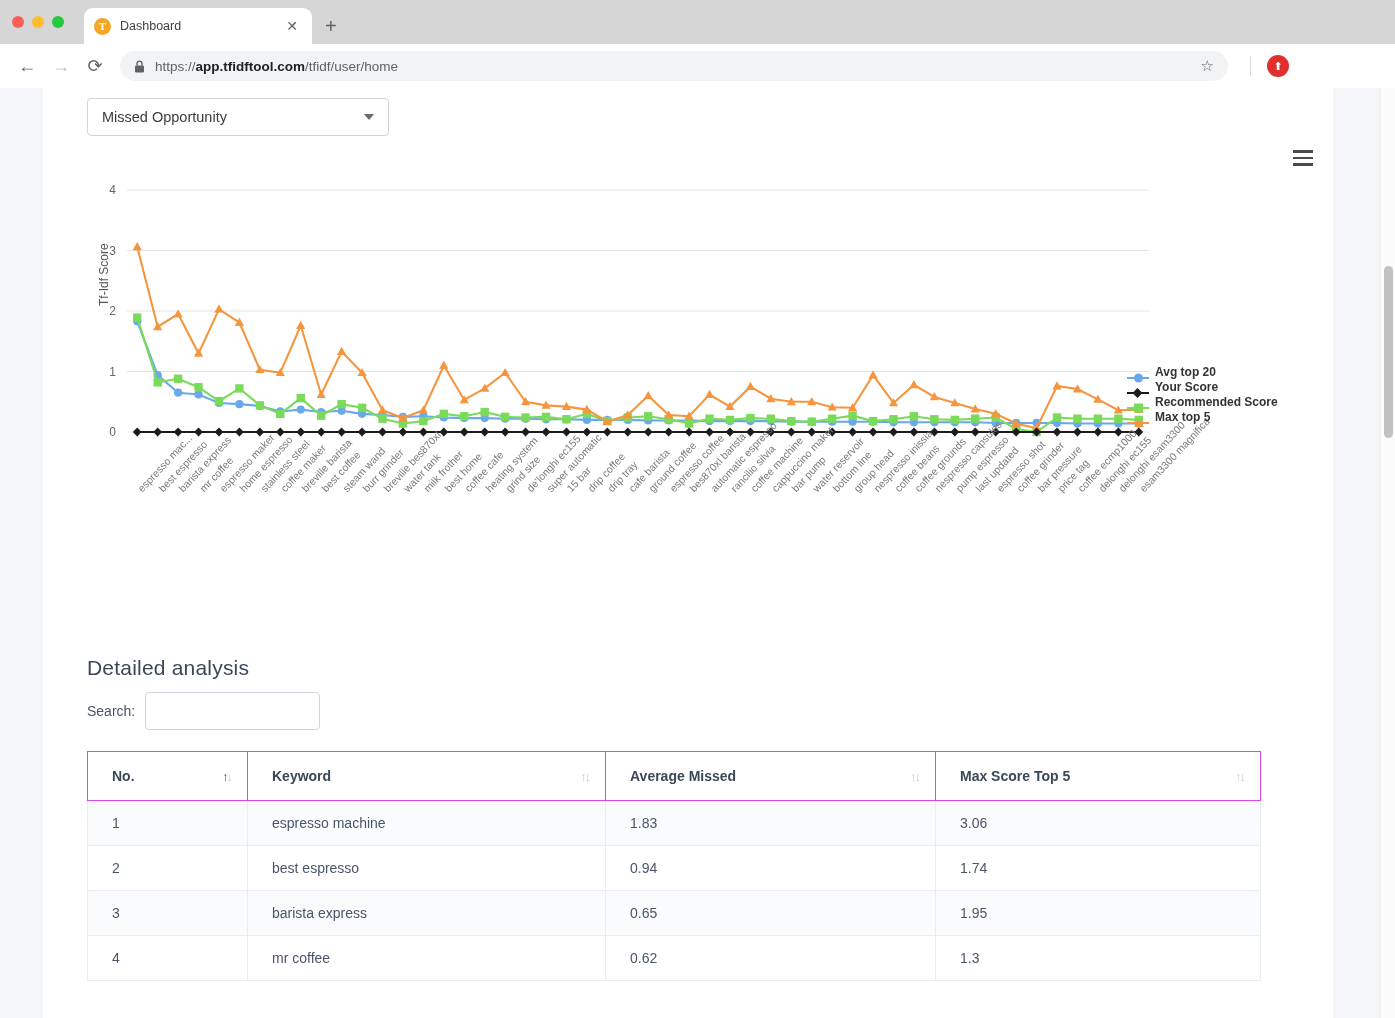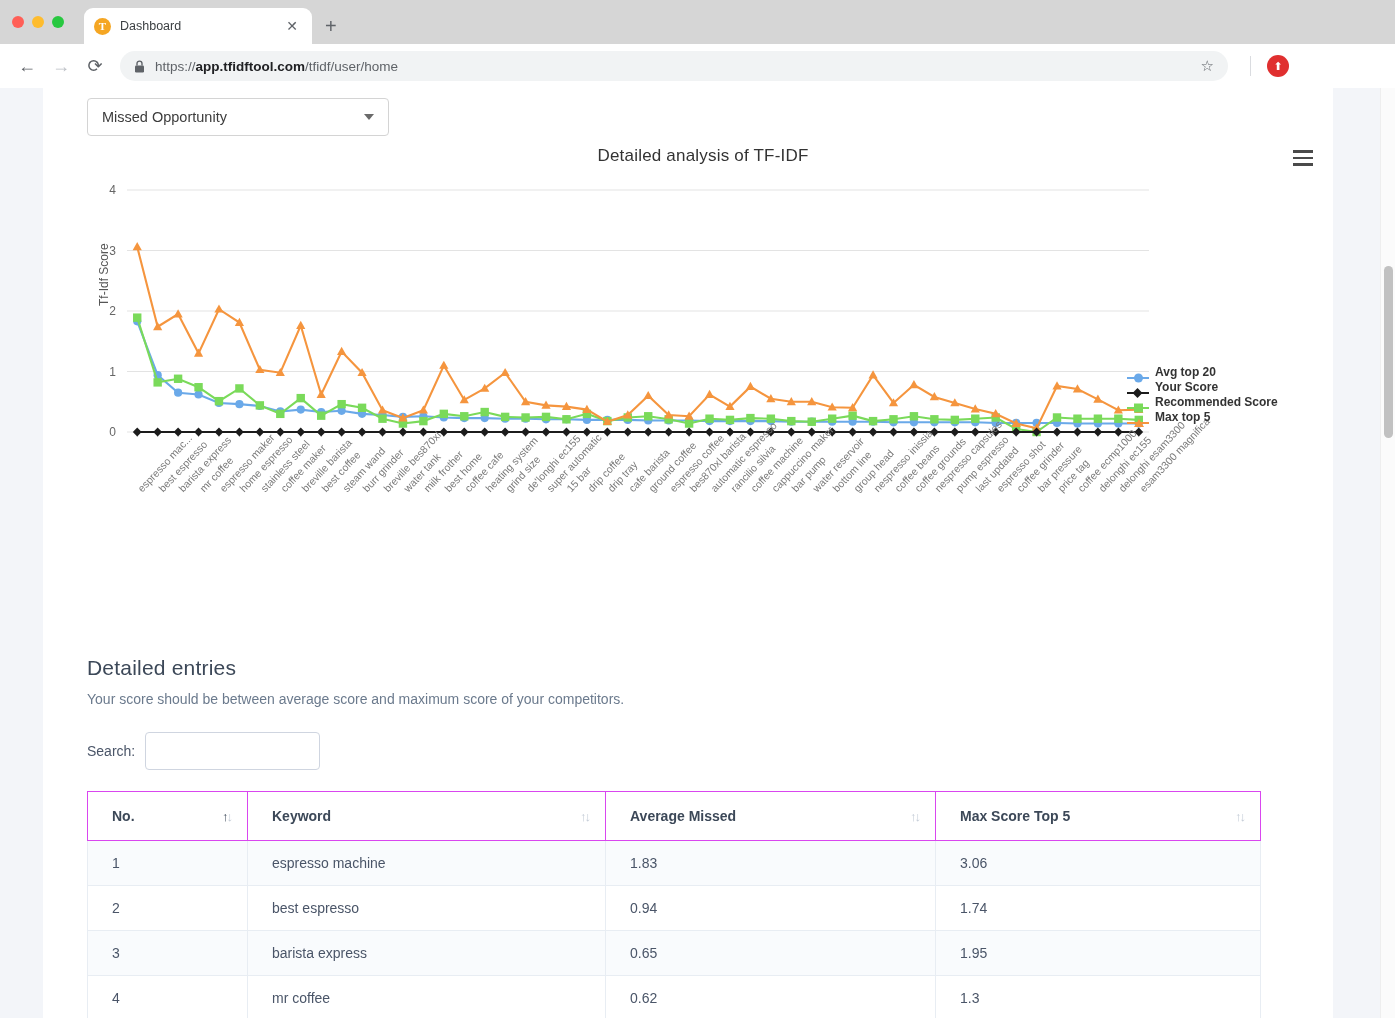--- a/index.html
+++ b/index.html
@@ -222,21 +222,20 @@
     <div class="gutter-r"></div>
 
     <div class="page">
 
       <div class="filter-select">
         <span class="label">Missed Opportunity</span>
         <span class="caret"></span>
       </div>
 
       <div class="chart-card">
-        <div class="chart-title">Detailed analysis of TF-IDF</div>
         <div class="hamburger">
             <i></i>
             <i></i>
             <i></i>
           </div>
 
         <div class="plot-wrap">
           <div class="ylabel">Tf-Idf Score</div>
           <svg class="plot-svg" id="plot" width="1232" height="300">
               <line x1="40" y1="254" x2="1062" y2="254" stroke="#e3e3e3" stroke-width="1"></line>
@@ -581,22 +580,21 @@
             <div class="legend-item">
               <span class="legend-line" style="background: rgb(245, 149, 62); height: 2.5px;">
                 <span class="legend-mark" style="background: transparent; width: 0px; height: 0px; border-left: 5px solid transparent; border-right: 5px solid transparent; border-bottom: 8px solid rgb(245, 149, 62);"></span>
               </span>
               <span class="legend-text">Max top 5</span>
             </div>
           </div>
       </div>
 
       <div class="section">
-        <h2>Detailed entries</h2>
-        <div class="sub">Your score should be between average score and maximum score of your competitors.</div>
+        <h2>Detailed analysis</h2>
 
         <div class="table-controls">
           <div class="search-wrap">
             <span>Search:</span>
             <input class="search-input" type="text" placeholder="" style="">
           </div>
         </div>
 
         <table>
           <thead>

